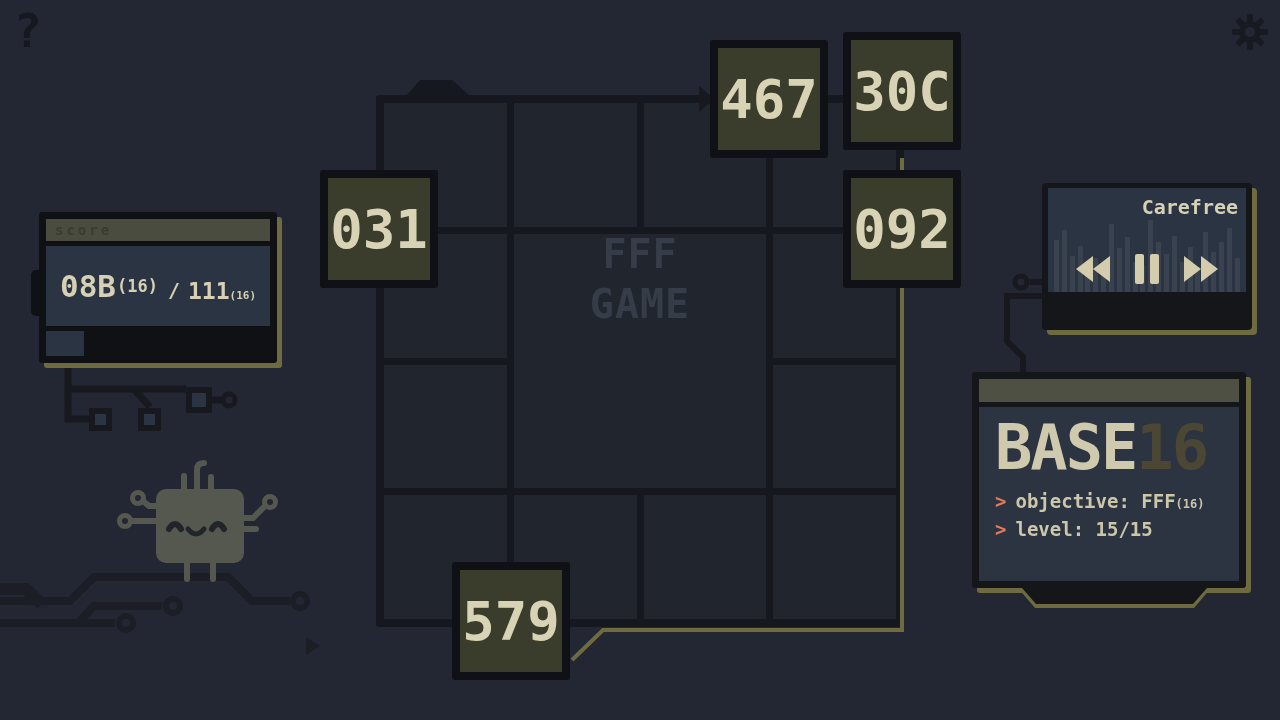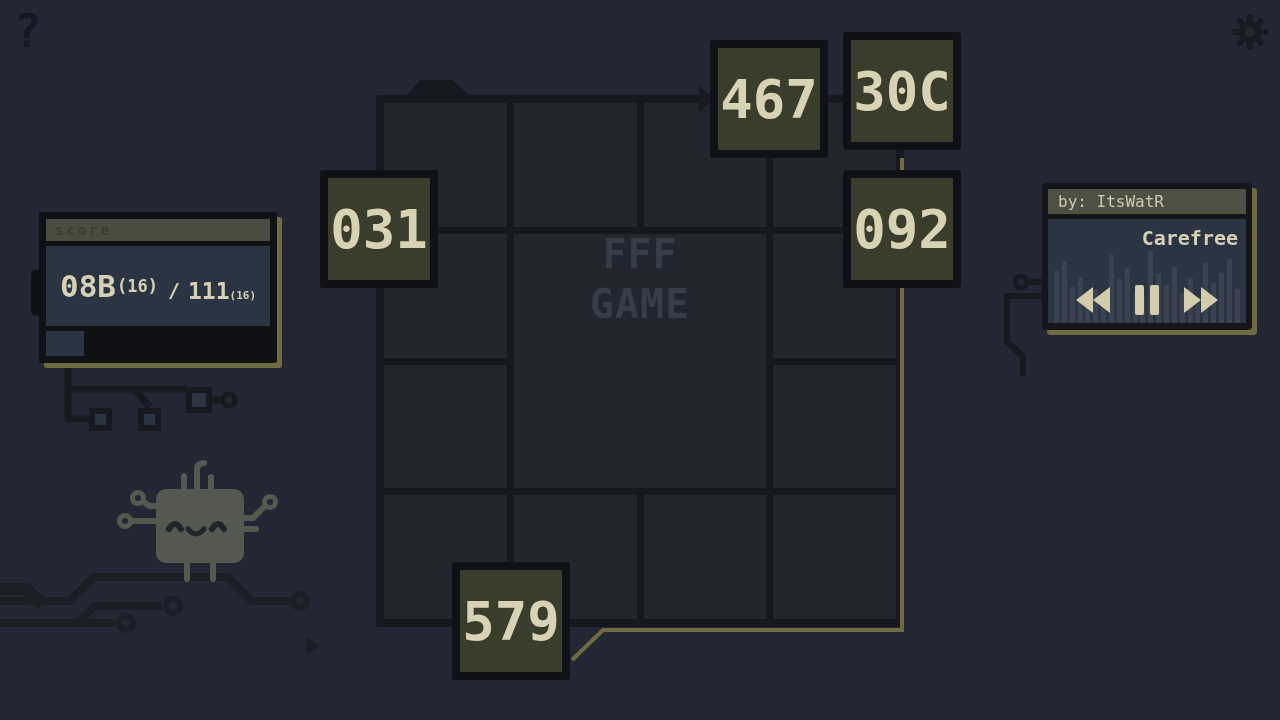--- a/index.html
+++ b/index.html
@@ -185,23 +185,20 @@
       <span class="sp-cur">08B</span>
       <span class="sp-cur-base">(16)</span>
       <span class="sp-sep">/</span>
       <span class="sp-target">111</span>
       <span class="sp-target-base">(16)</span>
     </div>
     <div class="sp-progress"></div>
   </div>
 
   <div id="music-panel" class="abs">
-    <div class="mp-header">
-      <span>by: ItsWatR</span>
-    </div>
     <div class="mp-body">
       <div class="mp-eq" id="eq">
           <div style="height: 52px;"></div>
           <div style="height: 62px;"></div>
           <div style="height: 36px;"></div>
           <div style="height: 46px;"></div>
           <div style="height: 24px;"></div>
           <div style="height: 34px;"></div>
           <div style="height: 28px;"></div>
           <div style="height: 68px;"></div>
@@ -233,20 +230,38 @@
             <rect x="15" y="0" width="9" height="30" rx="2"></rect>
         </svg>
         <svg width="38" height="30" viewBox="0 0 38 30" fill="#d3cdae">
           <polygon points="1,2 18,15 1,28"></polygon>
             <polygon points="18,2 35,15 18,28"></polygon>
         </svg>
       </div>
     </div>
   </div>
 
+  <div id="base-panel" class="abs">
+    <div class="bp-header"></div>
+    <div class="bp-body">
+      <div class="bp-title">
+        <span class="main">BASE</span><span class="suffix">16</span>
+      </div>
+      <div class="bp-lines">
+        <div>
+          <span class="bp-prompt">&gt;</span><span>objective: FFF</span><span class="bp-base">(16)</span>
+        </div>
+        <div>
+          <span class="bp-prompt">&gt;</span><span>level: 15/15</span>
+        </div>
+      </div>
+    </div>
+    <div id="bp-tab-outer"></div>
+    <div id="bp-tab-inner"></div>
+  </div>
 
   <div id="help" class="abs">?</div>
   <svg id="gear" class="abs" width="36" height="36" viewBox="0 0 36 36">
     <g fill="#171a21">
       <circle cx="18" cy="18" r="11"></circle>
       <g>
         <rect x="15" y="0" width="6" height="9" rx="2"></rect>
         <rect x="15" y="0" width="6" height="9" rx="2" transform="rotate(45 18 18)"></rect>
         <rect x="15" y="0" width="6" height="9" rx="2" transform="rotate(90 18 18)"></rect>
         <rect x="15" y="0" width="6" height="9" rx="2" transform="rotate(135 18 18)"></rect>

